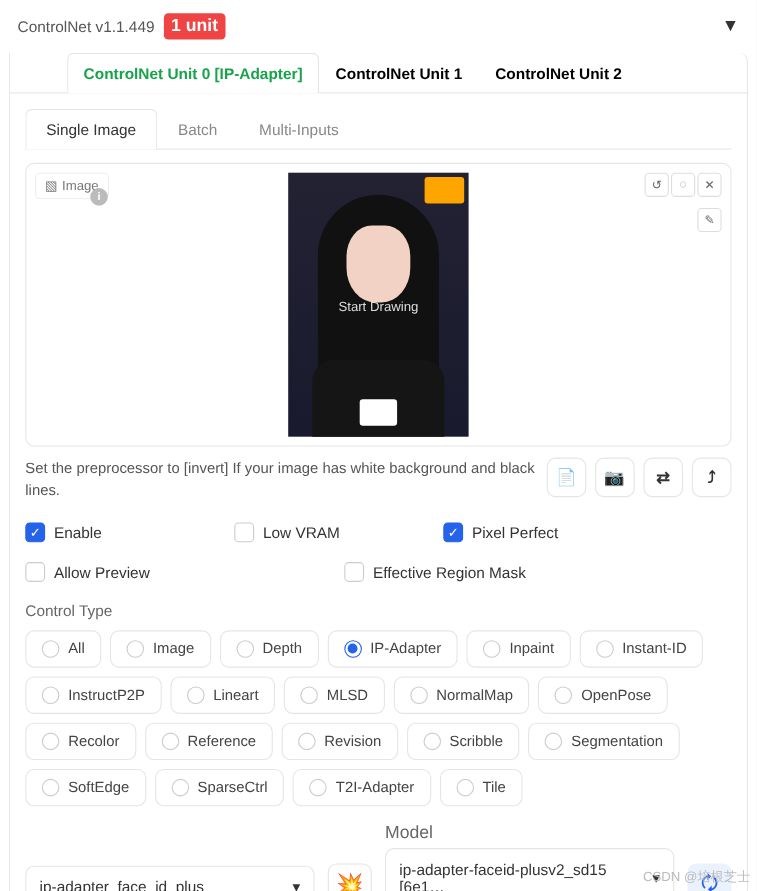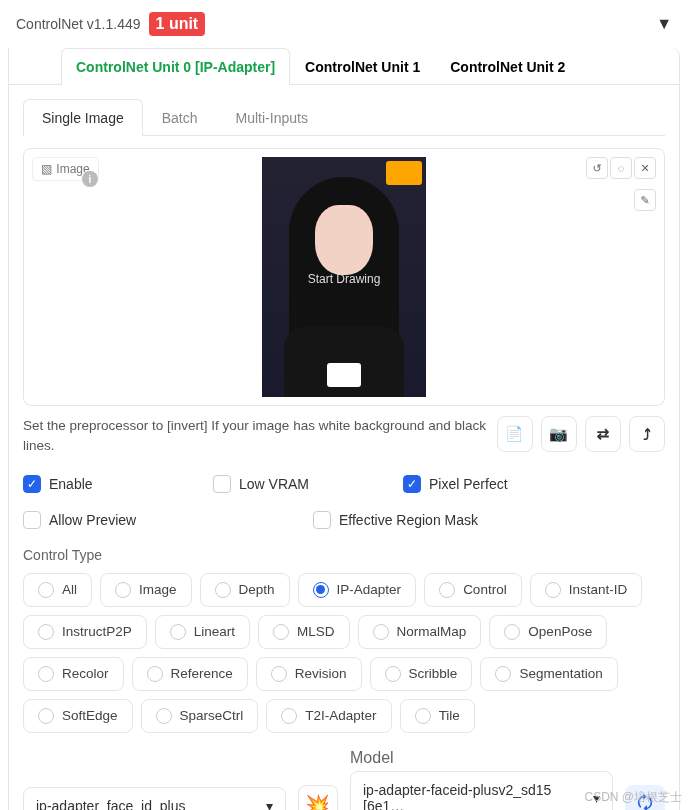--- a/index.html
+++ b/index.html
@@ -152,21 +152,21 @@
           <div class="rchip">
             <span class="rcirc"></span>
             <span>Depth</span>
           </div>
           <div class="rchip on">
             <span class="rcirc"></span>
             <span>IP-Adapter</span>
           </div>
           <div class="rchip">
             <span class="rcirc"></span>
-            <span>Control</span>
+            <span>Inpaint</span>
           </div>
           <div class="rchip">
             <span class="rcirc"></span>
             <span>Instant-ID</span>
           </div>
           <div class="rchip">
             <span class="rcirc"></span>
             <span>InstructP2P</span>
           </div>
           <div class="rchip">

